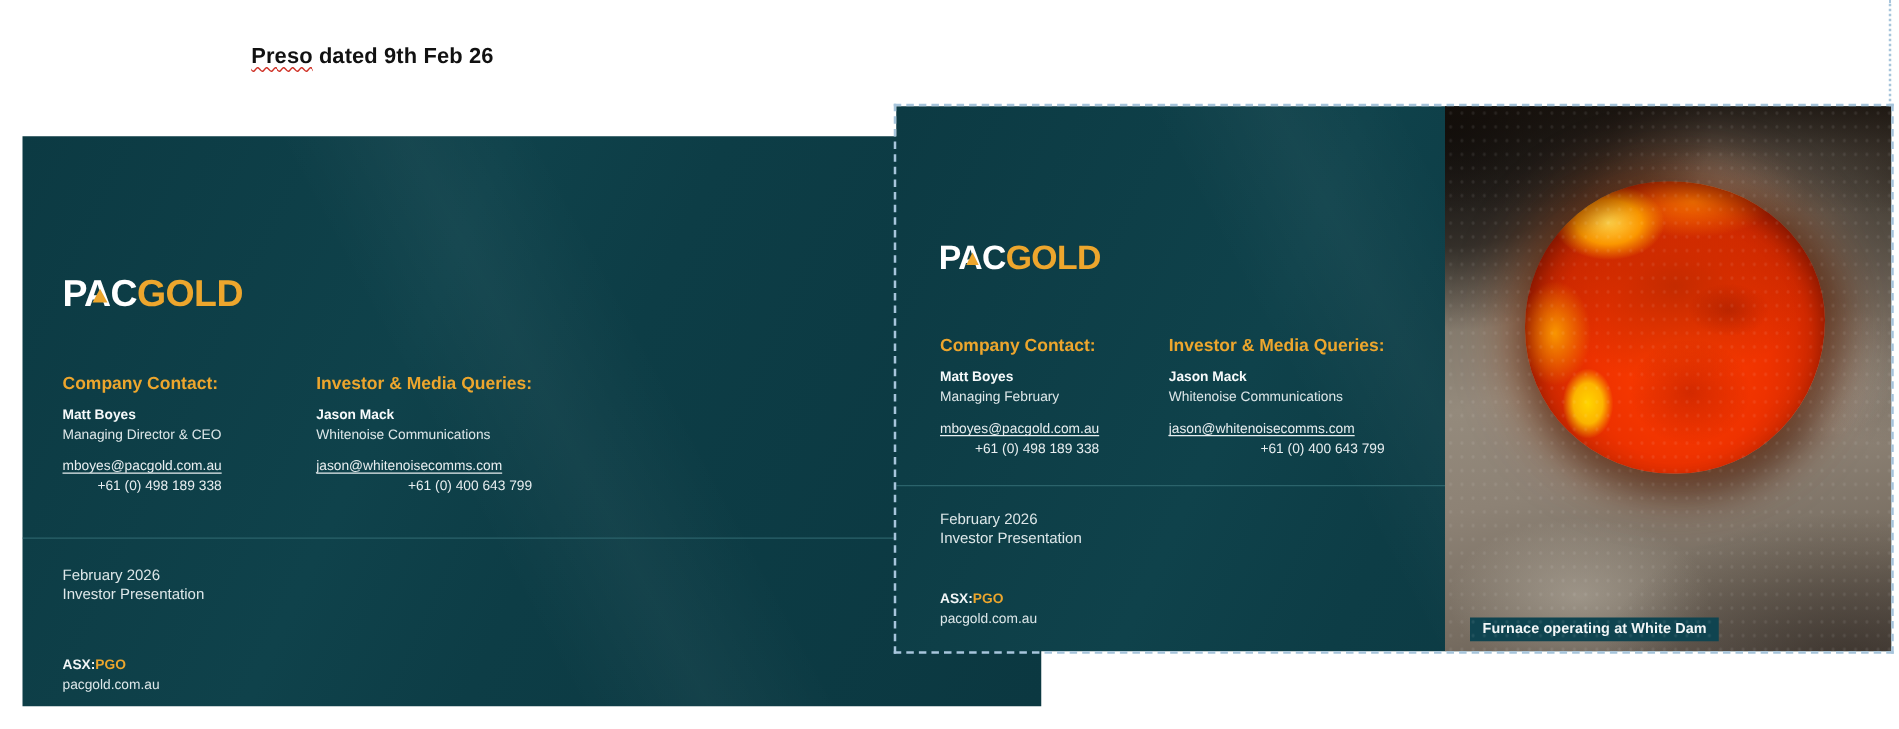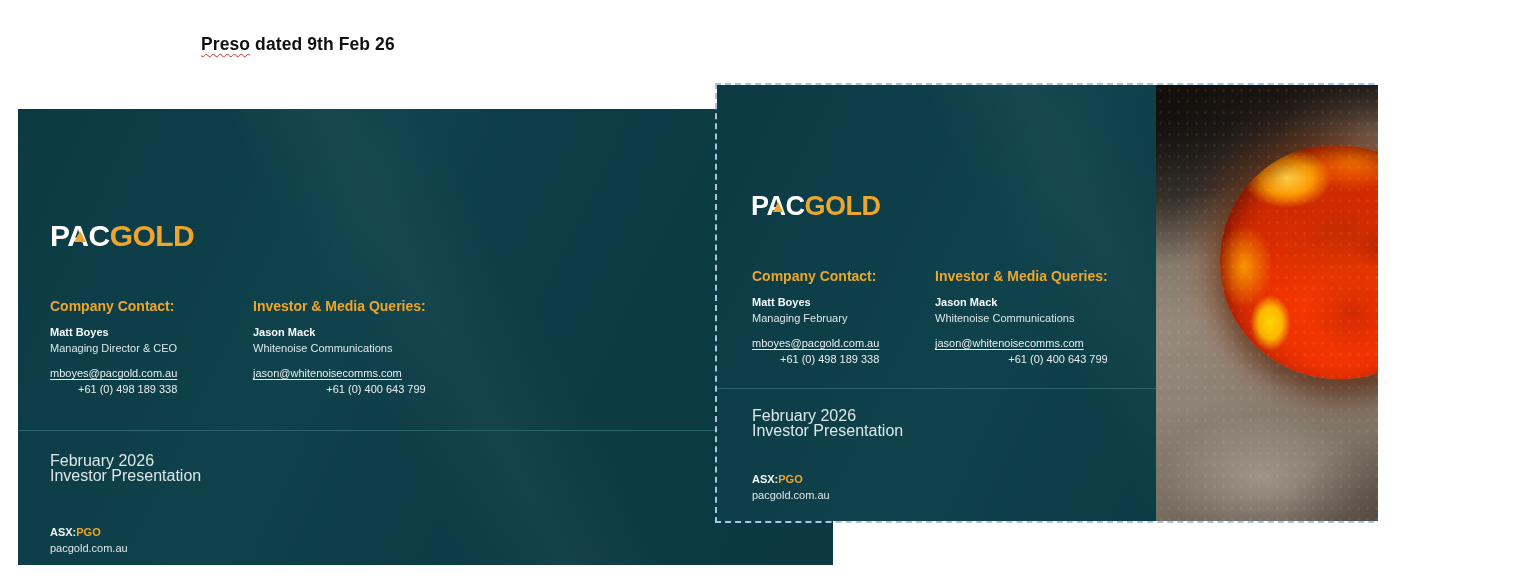--- a/index.html
+++ b/index.html
@@ -1,19 +1,19 @@
 <!DOCTYPE html>
 <html style="--c-page: #ffffff; --c-title: #111111; --c-teal: #0d3d46; --c-orange: #eda62d; --c-divider: #2b636b; --c-caption: #0f4450; --c-selection: #a7c5dc; --c-spellcheck_underline: #cf3126; --c-furnace_core: #ee3200; --c-furnace_highlight: #ffd24a;"><head>
 <meta charset="utf-8">
 <style>
   * { margin:0; padding:0; box-sizing:border-box; }
   html,body { background:#fff; }
   body { font-family:"Liberation Sans", sans-serif; }
   #canvas {
-    position:relative; width:1378px; height:583px;
+    position:relative; width:1519px; height:583px;
     background:var(--c-page,#ffffff); overflow:hidden;
   }
 
   
   .doc-title {
     position:absolute; font-weight:bold; font-size:17.5px; color:var(--c-title,#111111);
     letter-spacing:0.1px; white-space:pre;
   }
   .doc-title .misspelled {
     text-decoration:underline wavy #cf3126;
@@ -68,21 +68,21 @@
   #slide-left  .col-1 { left:32px;  top:189px; }
   #slide-left  .col-2 { left:235px; top:189px; }
   #slide-right .col-1 { left:35px;  top:183px; }
   #slide-right .col-2 { left:218px; top:183px; }
 
   
   .divider { position:absolute; height:1px; background:var(--c-divider,#2b636b); left:0; }
   #slide-left  .divider { top:321px; width:815px; }
   #slide-right .divider { top:303px; width:439px; }
 
-  .footer-block { position:absolute; font-size:16px; line-height:15px; color:#dde7e9; }
+  .footer-block { position:absolute; font-size:12px; line-height:15px; color:#dde7e9; }
   #slide-left  .footer-date-block { left:32px; top:344px; }
   #slide-right .footer-date-block { left:35px; top:323px; }
 
   .asx-block { position:absolute; font-size:11px; line-height:15.5px; }
   .asx-line { font-weight:700; color:#f2f6f7; }
   .asx-line .ticker { color:var(--c-orange,#eda62d); }
   .site-line { color:#dde7e9; }
   #slide-left  .asx-block { left:32px; top:416px; }
   #slide-right .asx-block { left:35px; top:387px; }
 
@@ -199,19 +199,20 @@
       <div>Investor Presentation</div>
     </div>
 
     <div class="asx-block">
       <div class="asx-line"><span>ASX:</span><span class="ticker">PGO</span></div>
       <div class="site-line">pacgold.com.au</div>
     </div>
 
     <div id="furnace-photo">
       <div id="furnace-glow"></div>
+      <div id="photo-caption">Furnace operating at White Dam</div>
     </div>
   </div>
 
   <div id="selection-border"></div>
   <div id="wrap-guide-line"></div>
 
 </div>
 
 </body></html>

